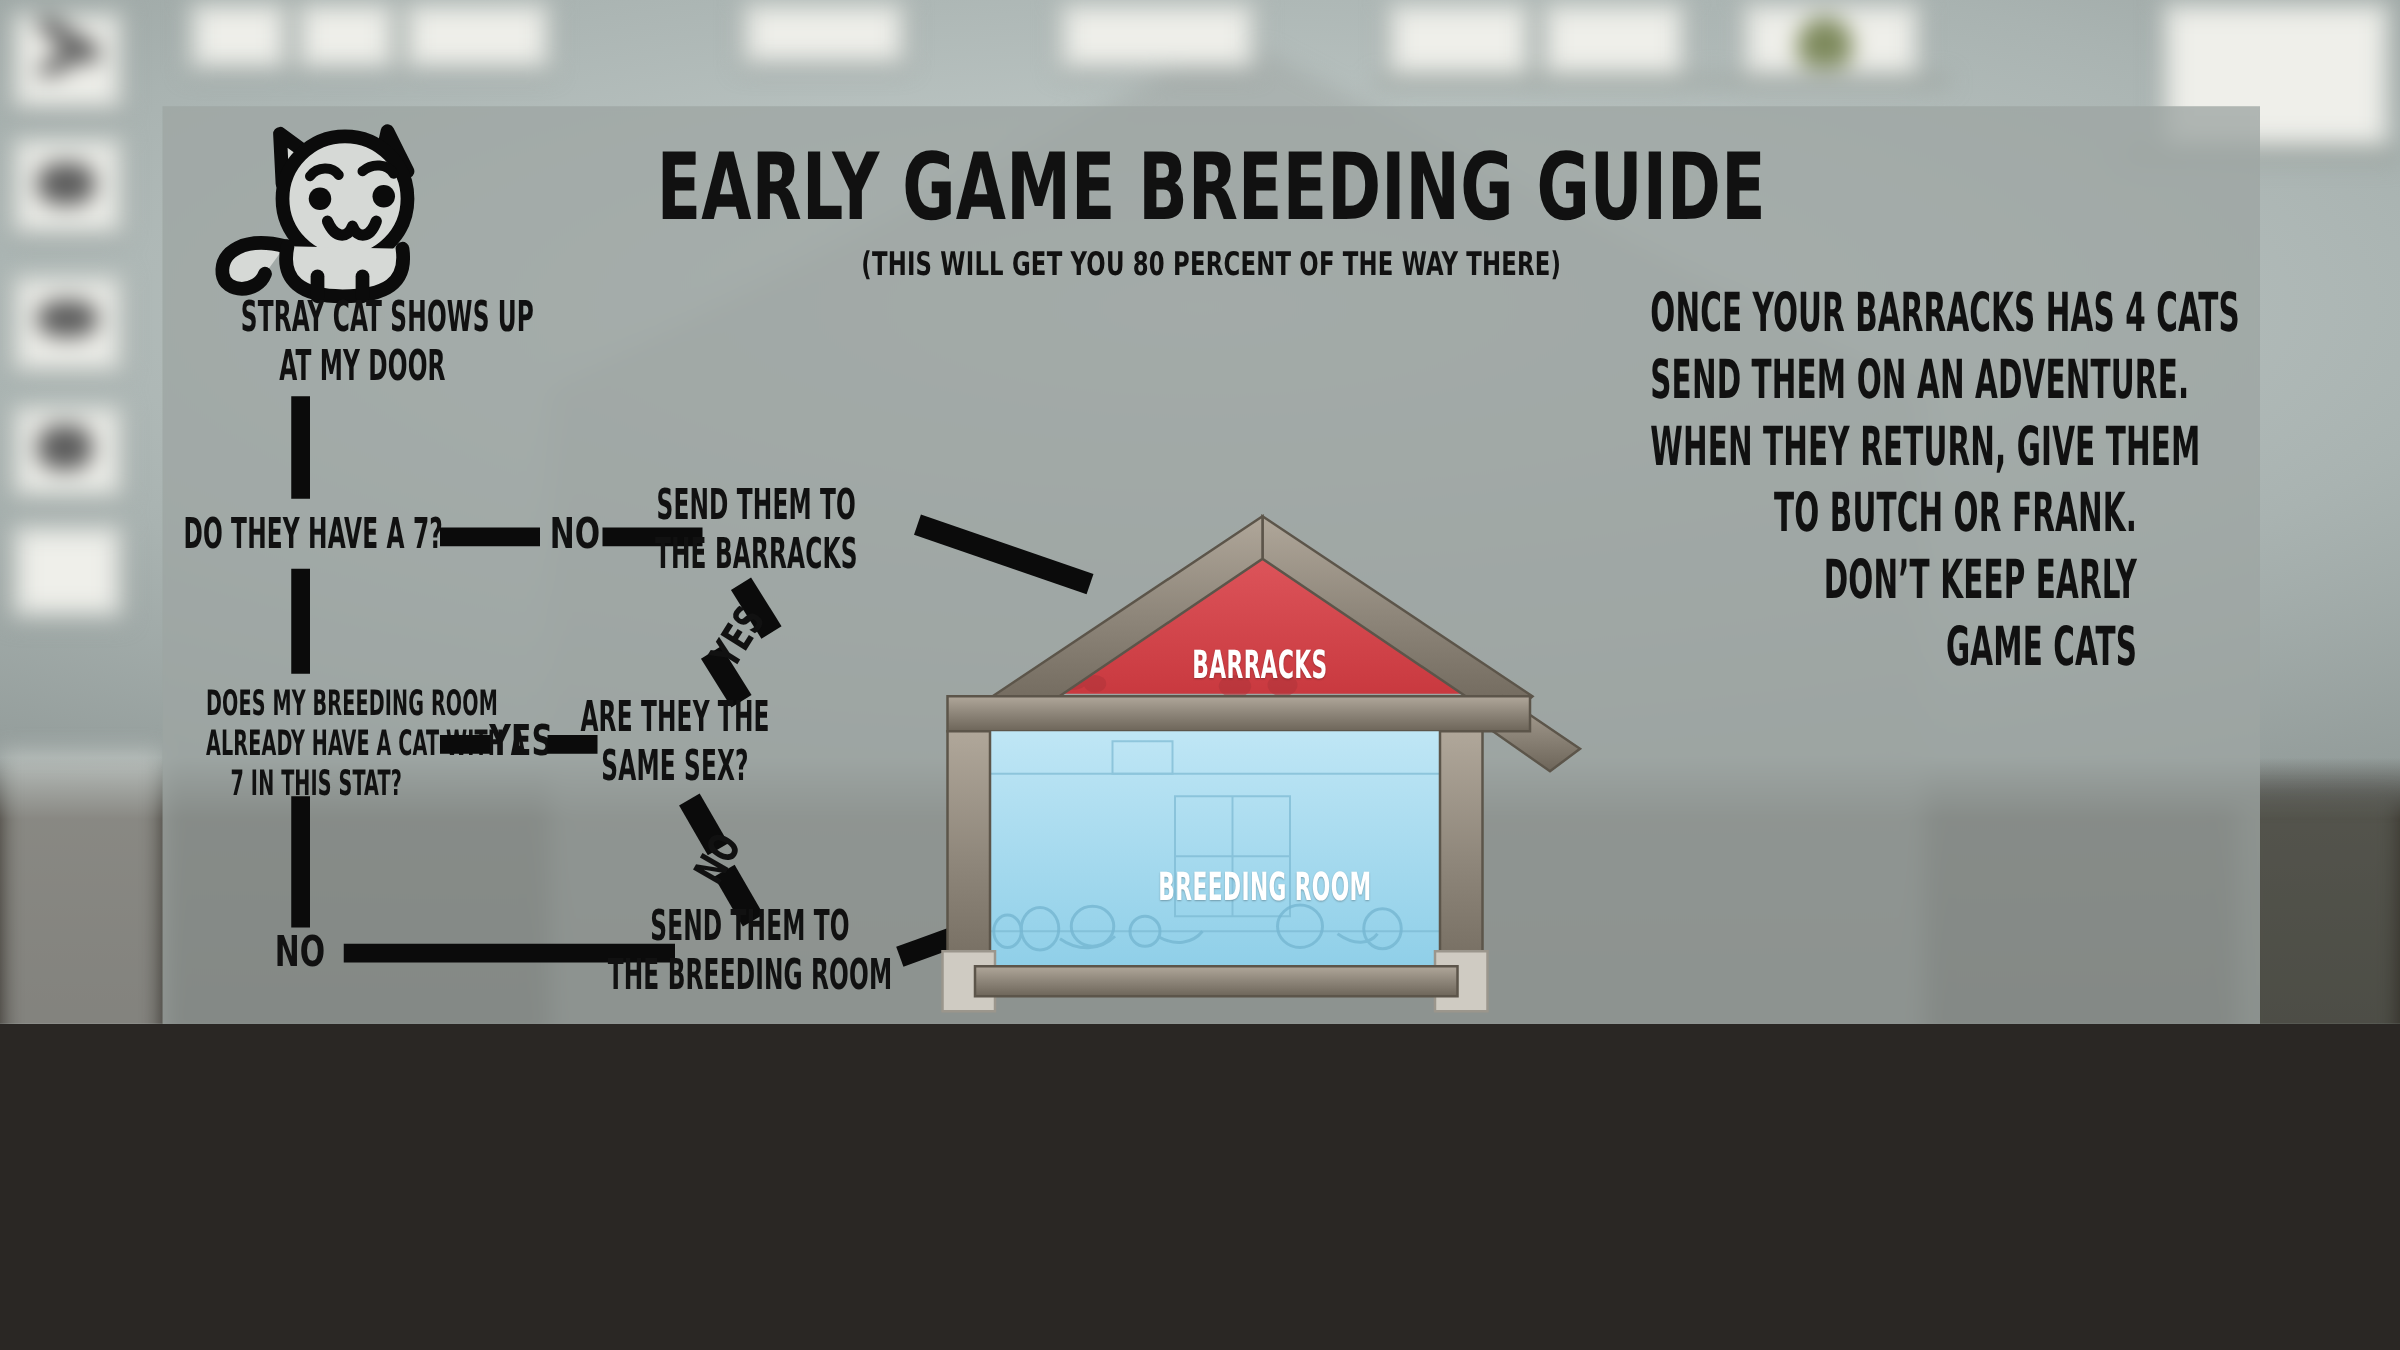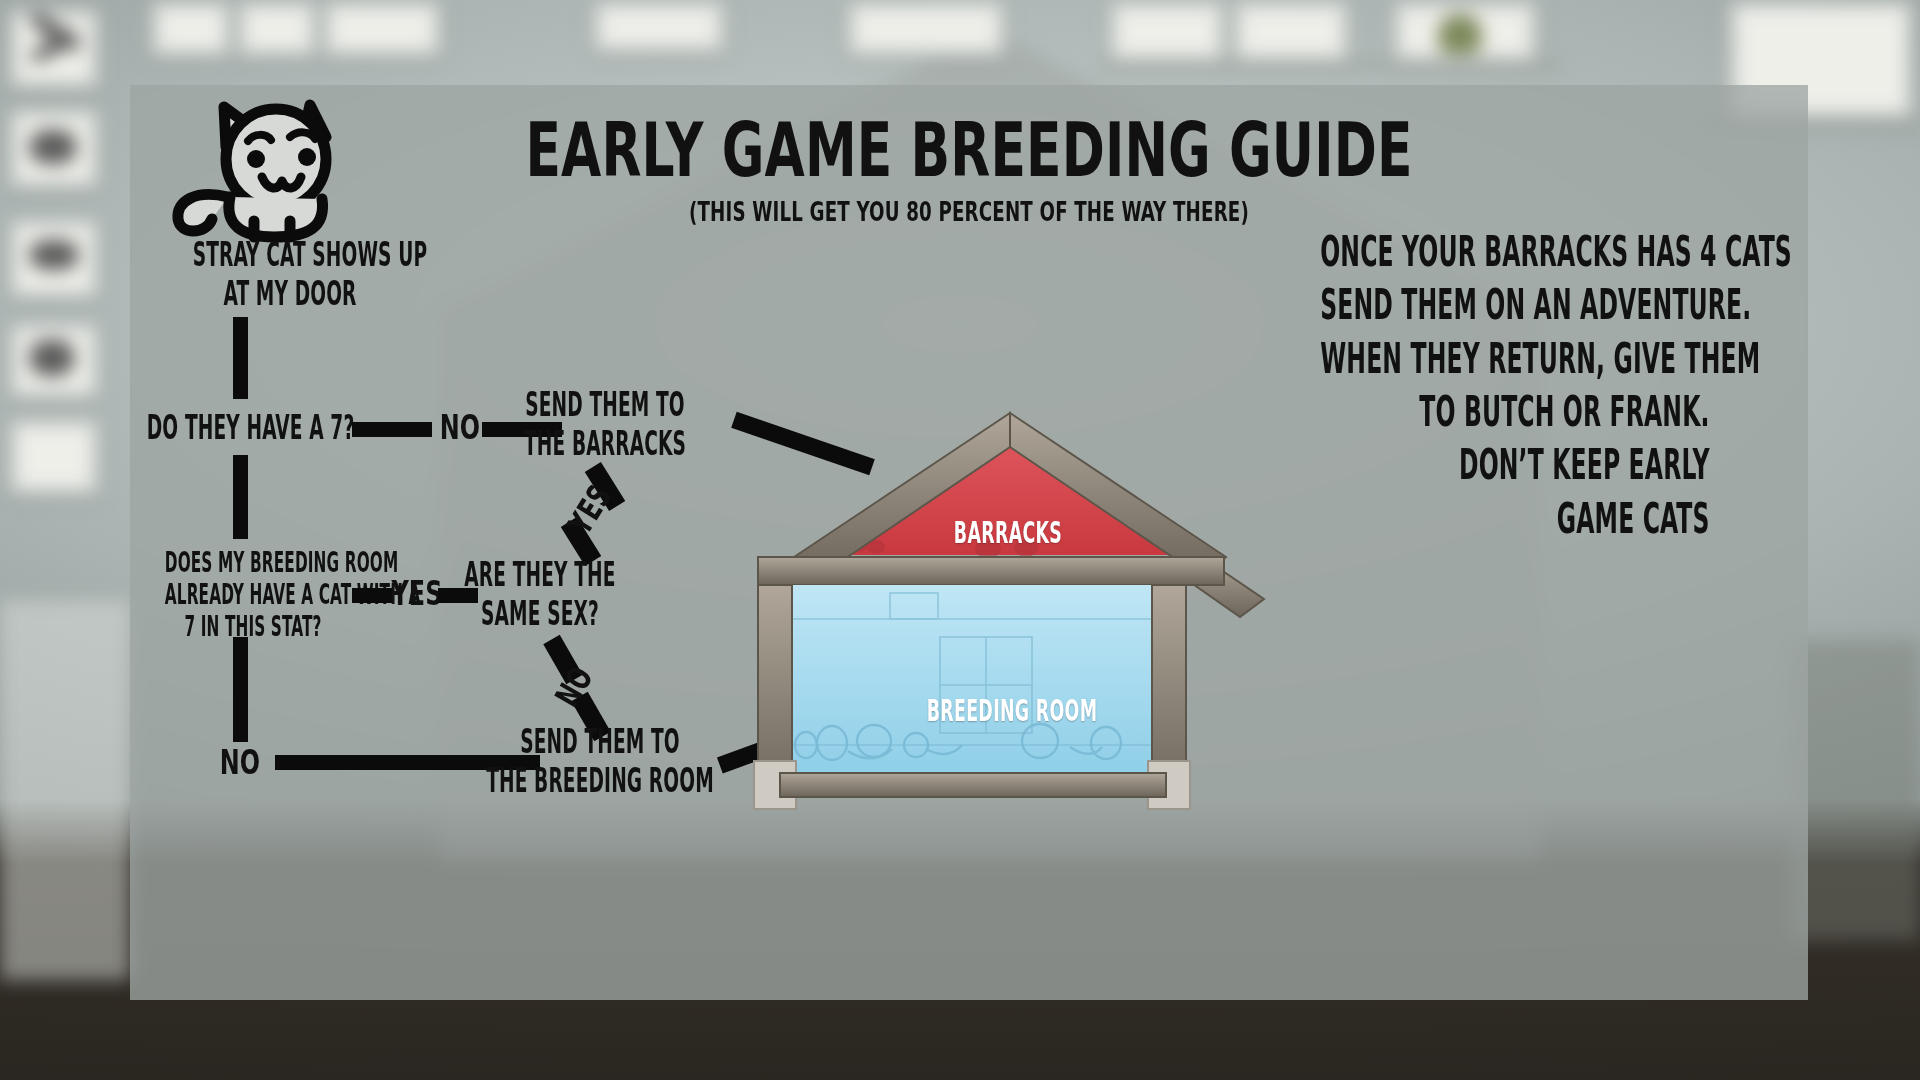--- a/index.html
+++ b/index.html
@@ -9,21 +9,21 @@
     width: 1920px;
     height: 1080px;
     overflow: hidden;
     background: #2a2724;
     font-family: "Liberation Sans", sans-serif;
   }
 
   #stage {
     position: relative;
     width: 1920px;
-    height: 1080px;
+    height: 819px;
     overflow: hidden;
   }
 
   
   #backdrop {
     position: absolute;
     inset: 0;
     background:
       
       linear-gradient(to bottom,

